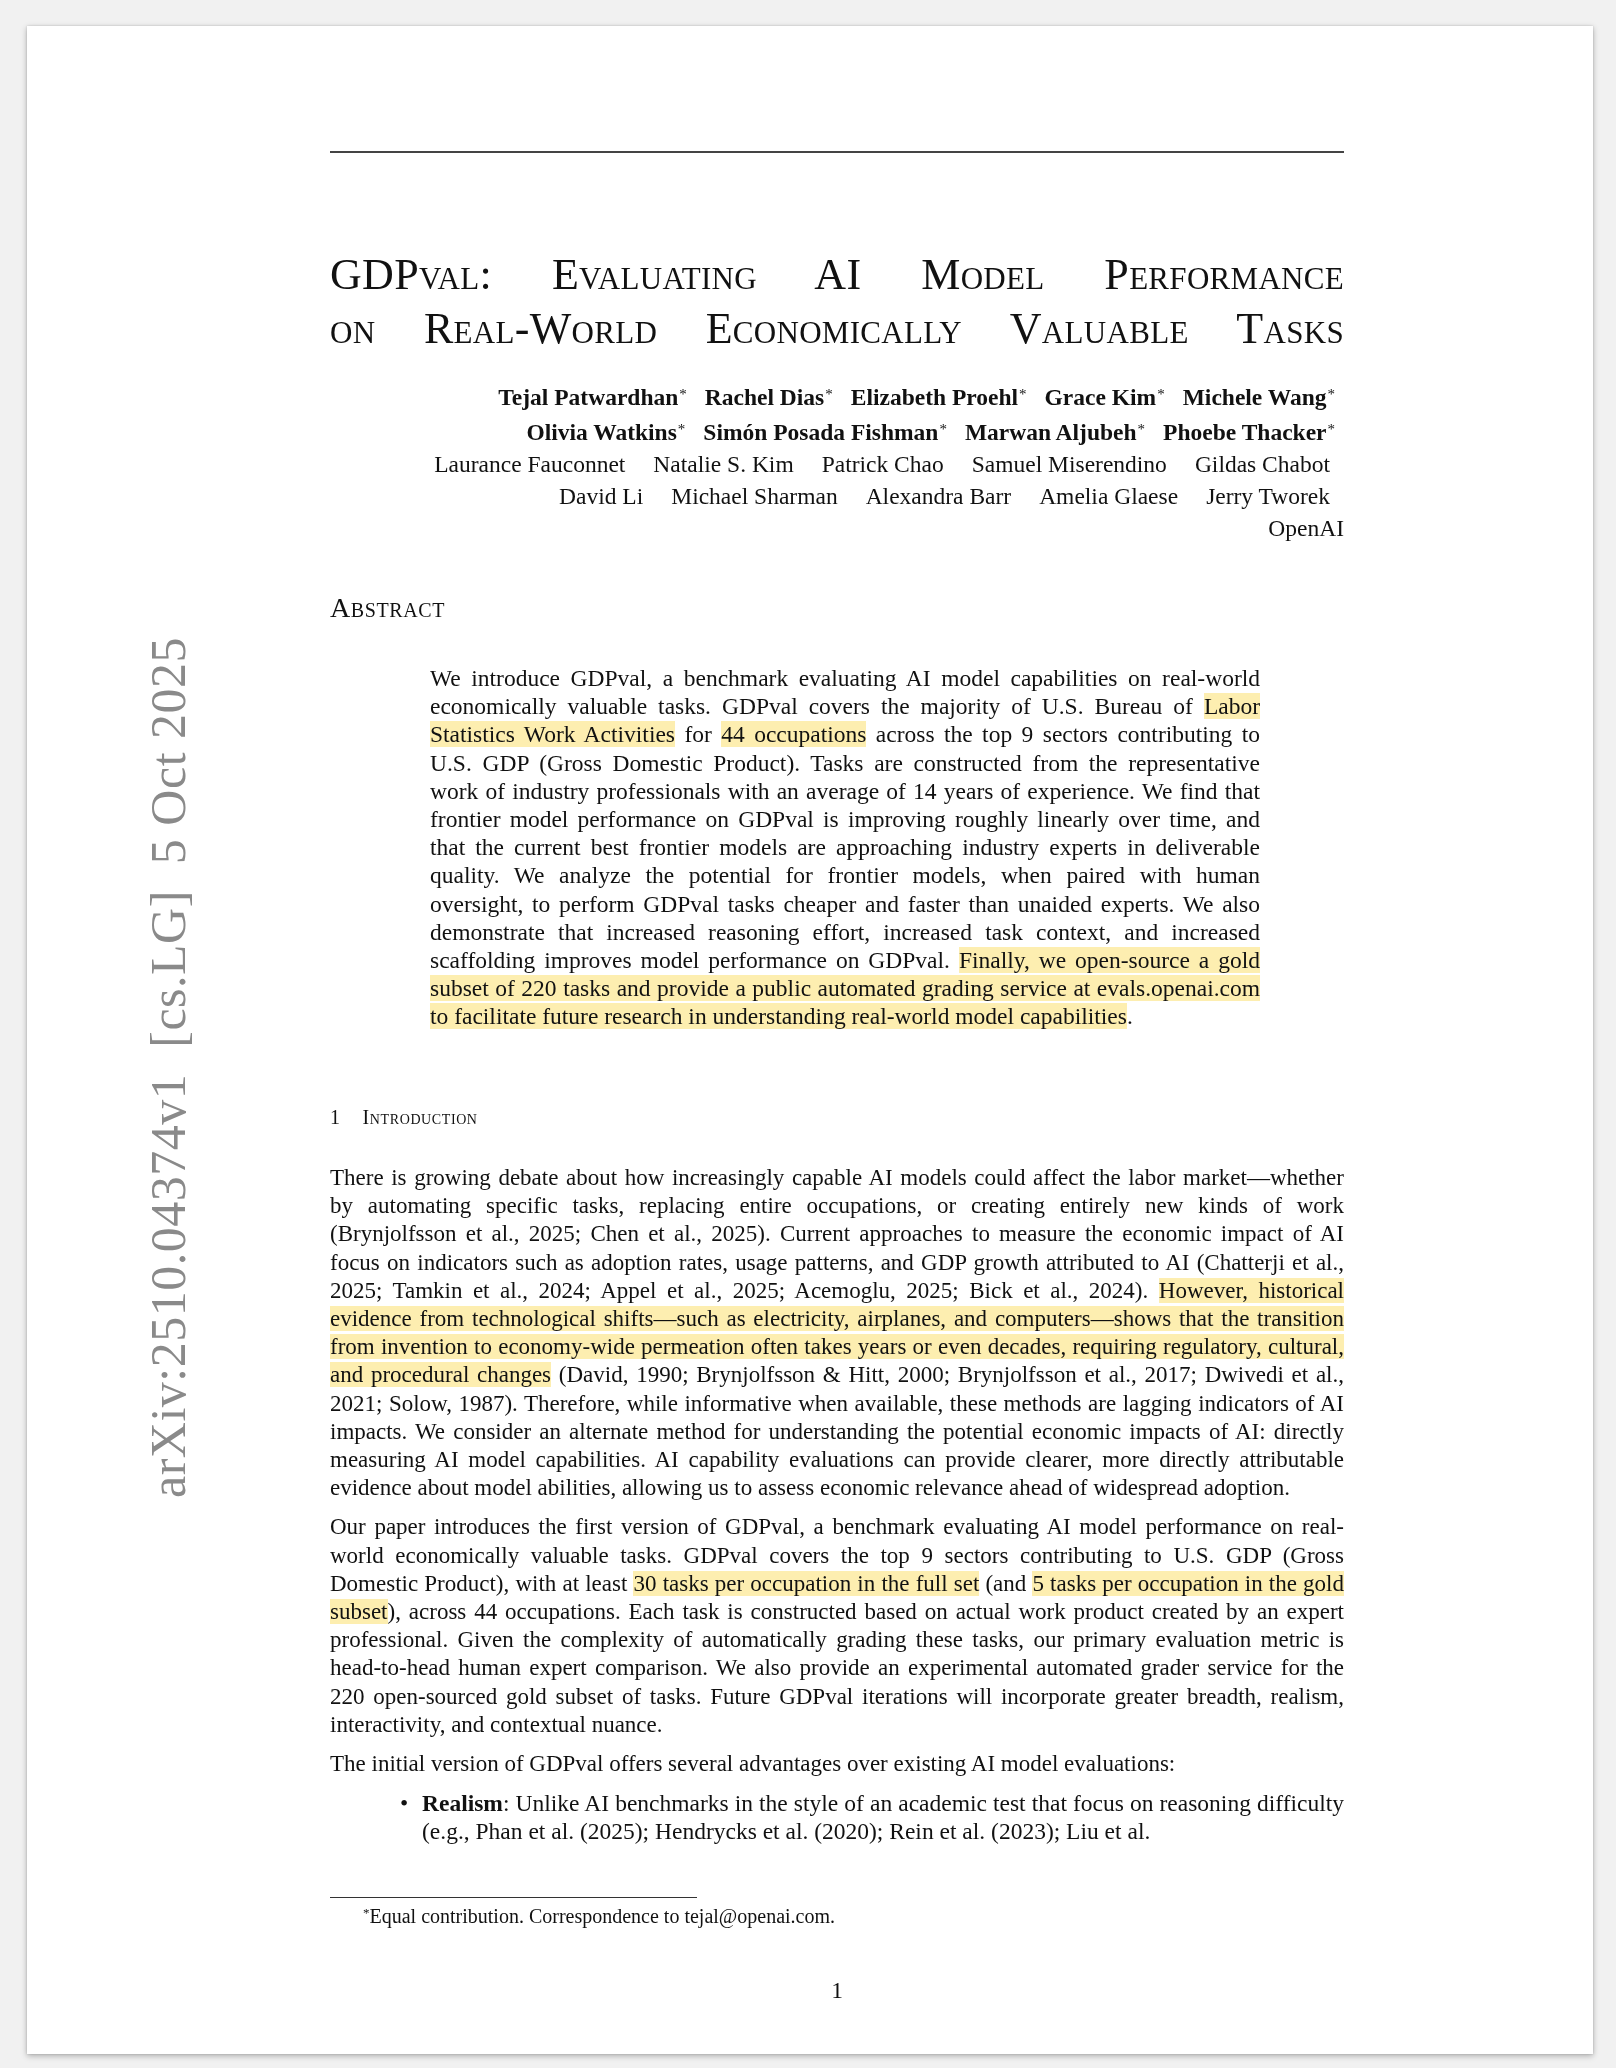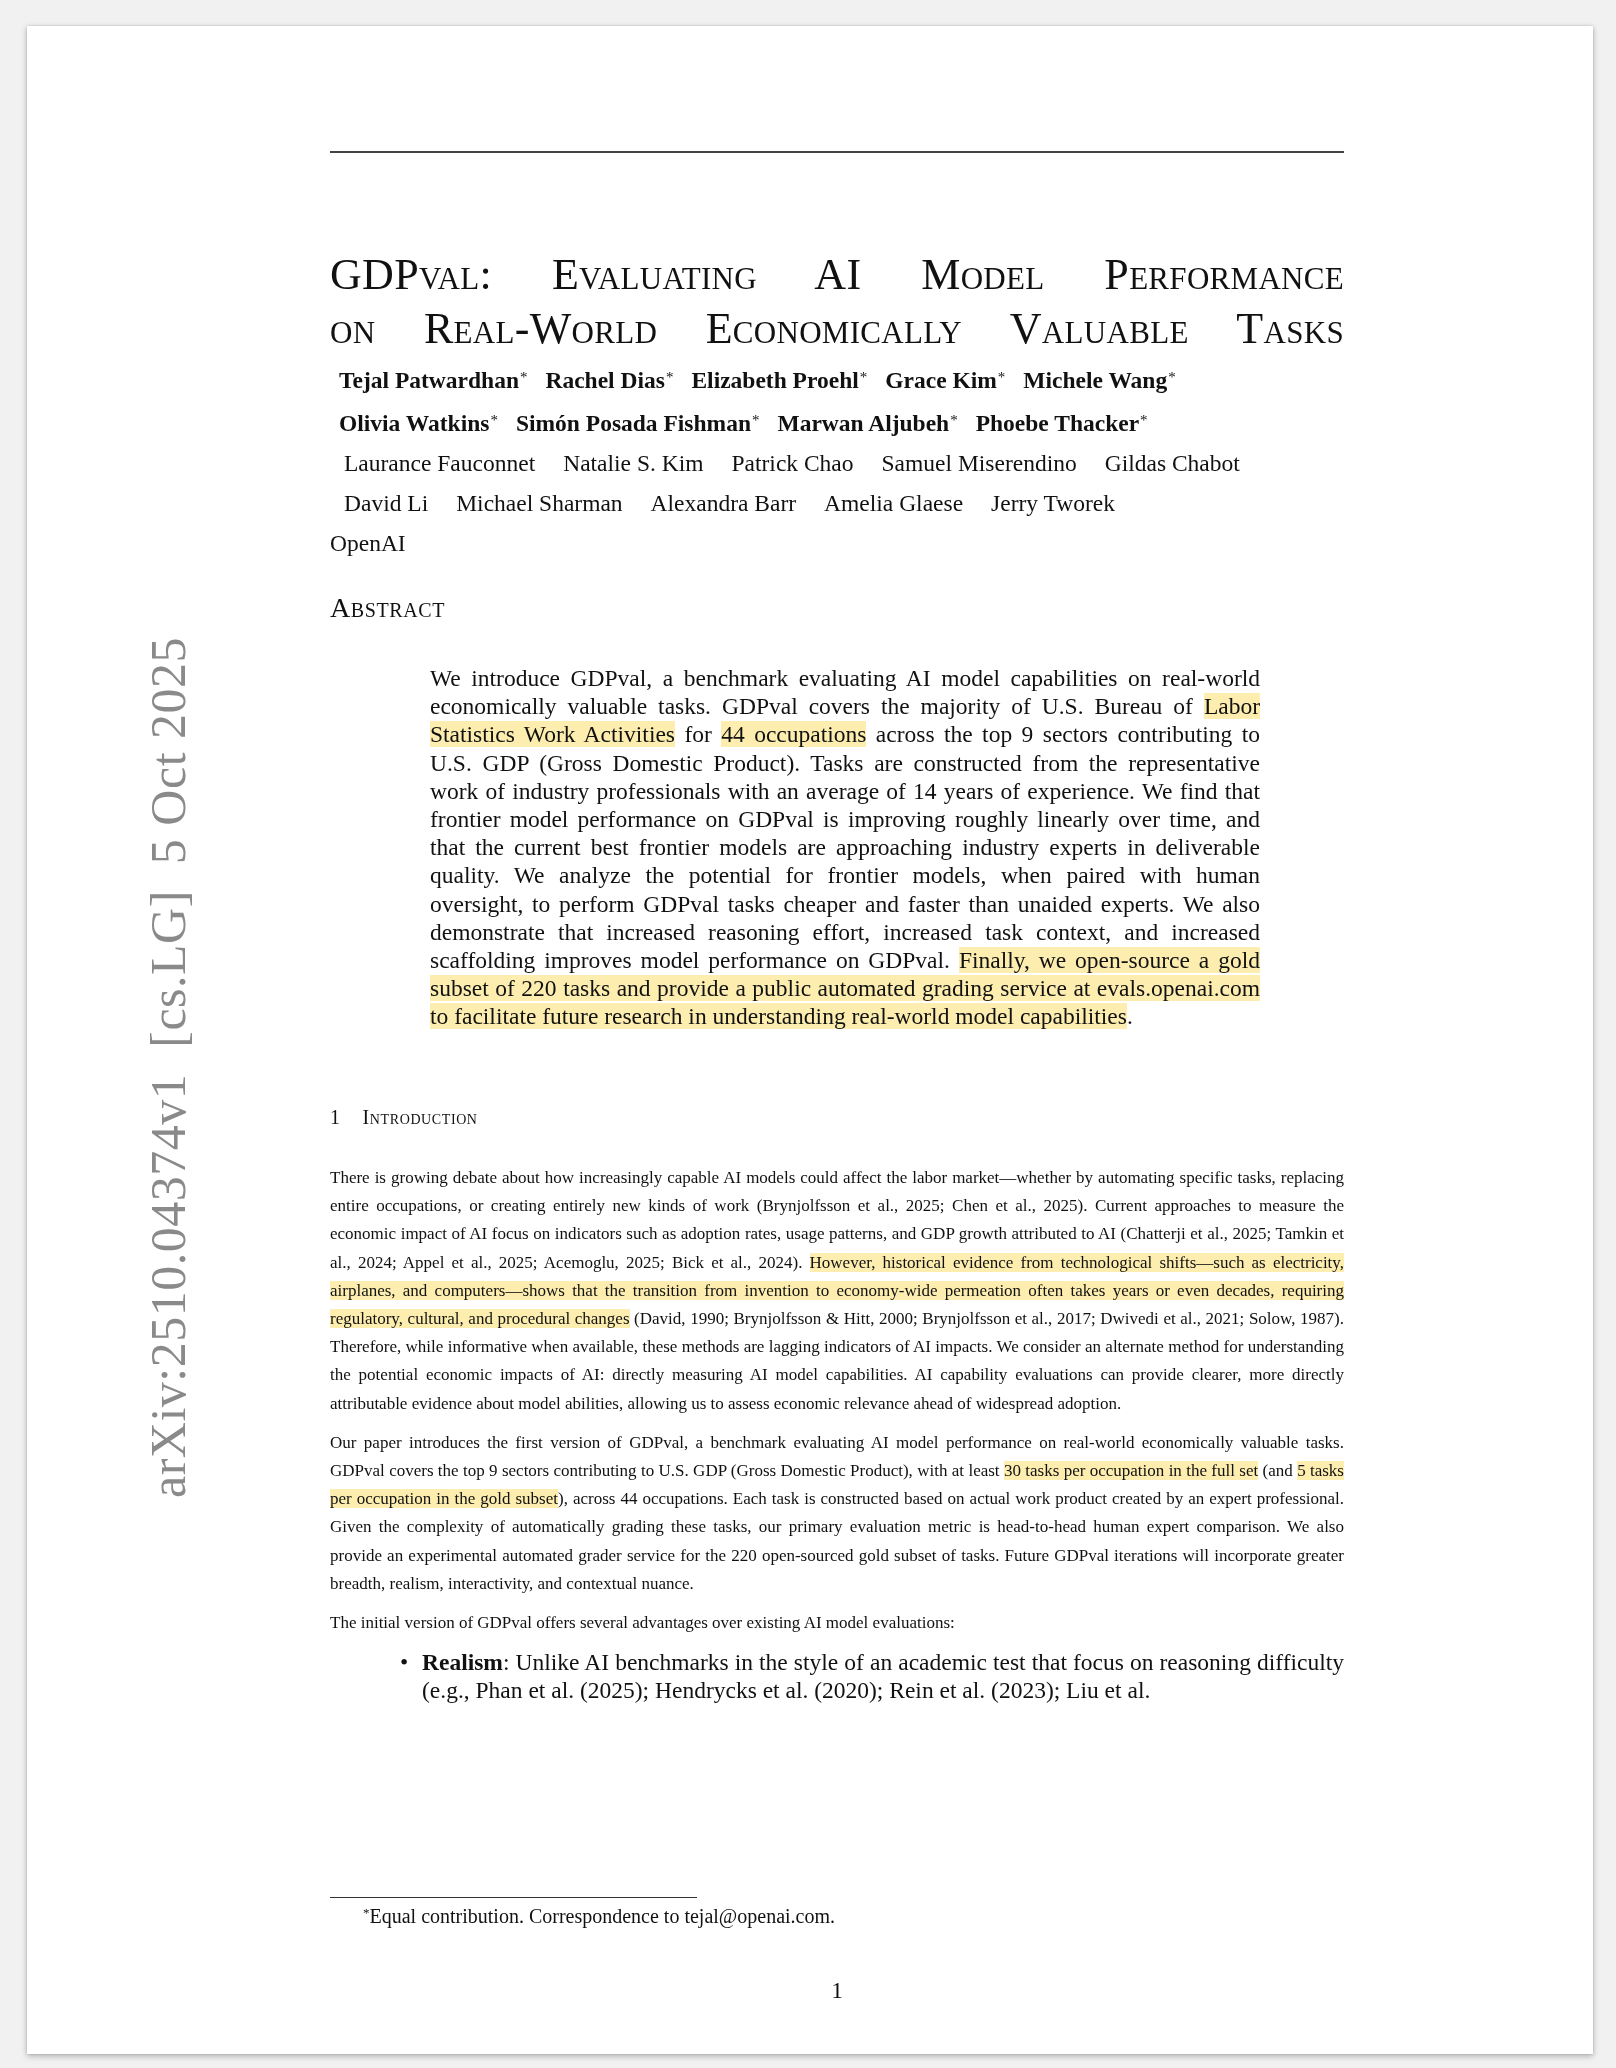--- a/index.html
+++ b/index.html
@@ -56,25 +56,25 @@
       font-variant: small-caps;
       text-align: justify;
       text-align-last: justify;
       margin: 0;
       font-weight: normal;
     }
     .title .line { display: block; text-align: justify; text-align-last: justify; }
     .authors {
       position: absolute;
       left: 303px;
-      top: 331px;
-      width: 1014px;
-      text-align: left;
-      font-size: 23.5px;
-      line-height: 40px;
+      top: 352px;
+      width: 1014px;
+      text-align: right;
+      font-size: 23.5px;
+      line-height: 32px;
     }
     .authors .row { display: block; white-space: nowrap; }
     .authors .primary { font-weight: bold; }
     .authors .name { margin: 0 9px; }
     .authors .name sup { font-weight: normal; font-size: 15px; vertical-align: 6px; margin-left: 1px; }
     .authors .secondary .name { margin: 0 14px; }
     .abstract-heading {
       position: absolute;
       left: 303px;
       top: 566px;
@@ -113,21 +113,21 @@
     }
     .section-heading .num { margin-right: 22px; }
     .body {
       position: absolute;
       left: 303px;
       top: 1138px;
       width: 1014px;
     }
     .body p {
       margin: 0 0 11px 0;
-      font-size: 17px;
+      font-size: 23px;
       line-height: 28.2px;
       text-align: justify;
     }
     .body ul {
       margin: 9px 0 0 0;
       padding: 0 0 0 92px;
       list-style: none;
     }
     .body li {
       position: relative;

